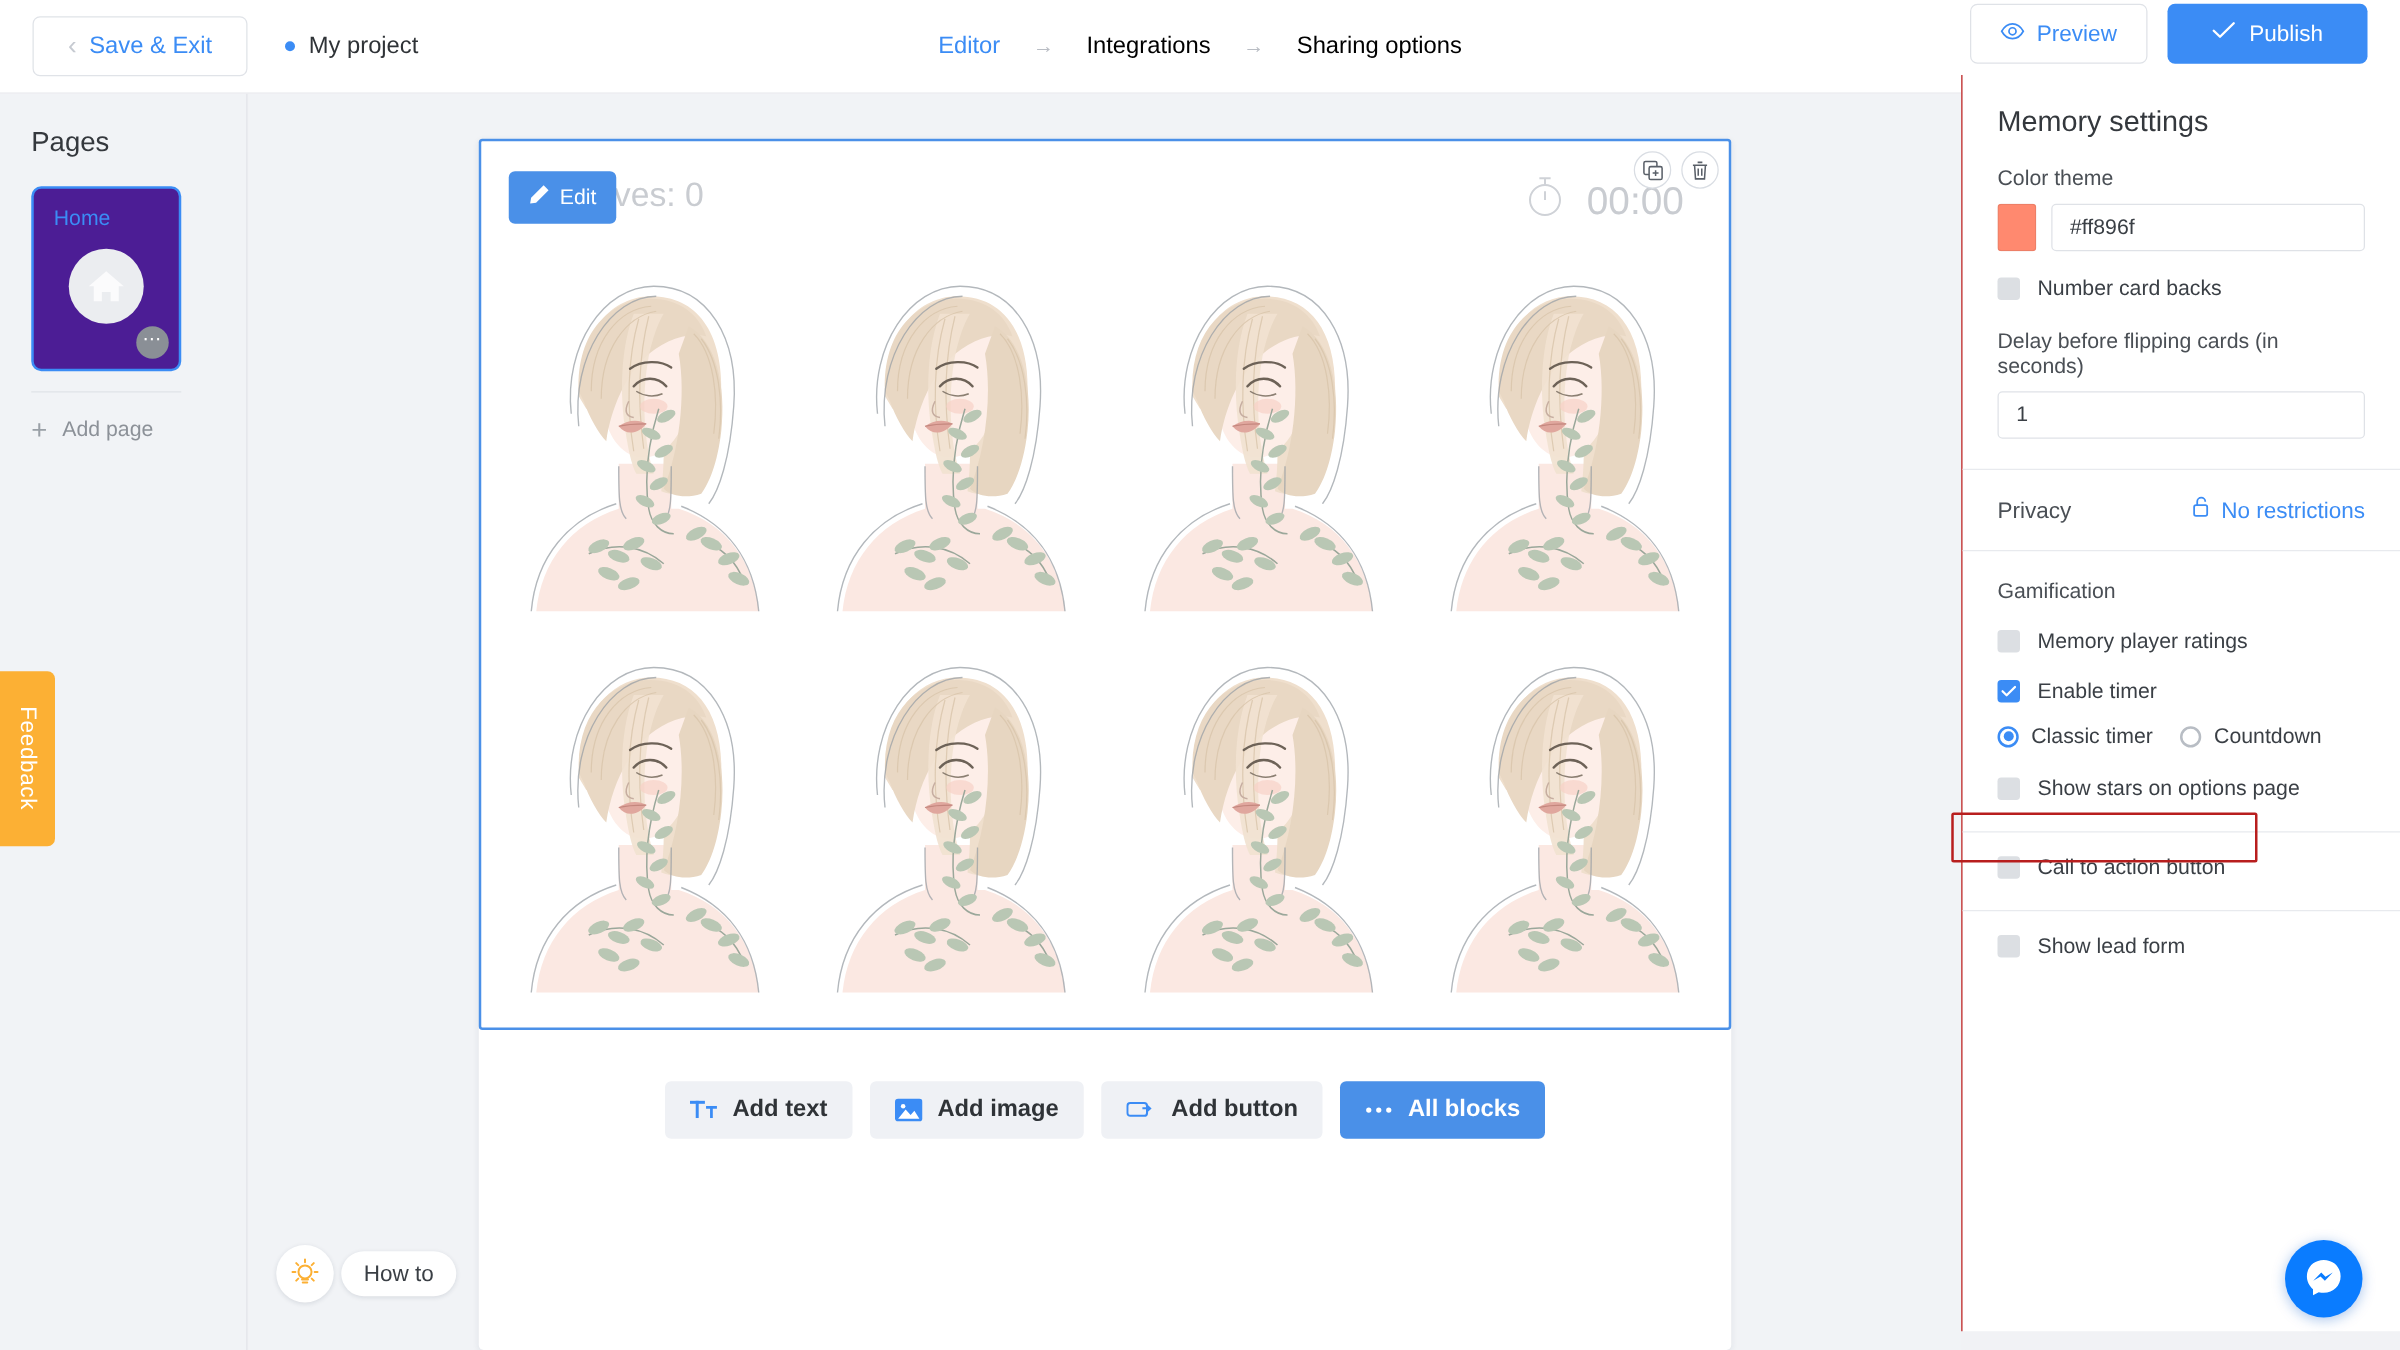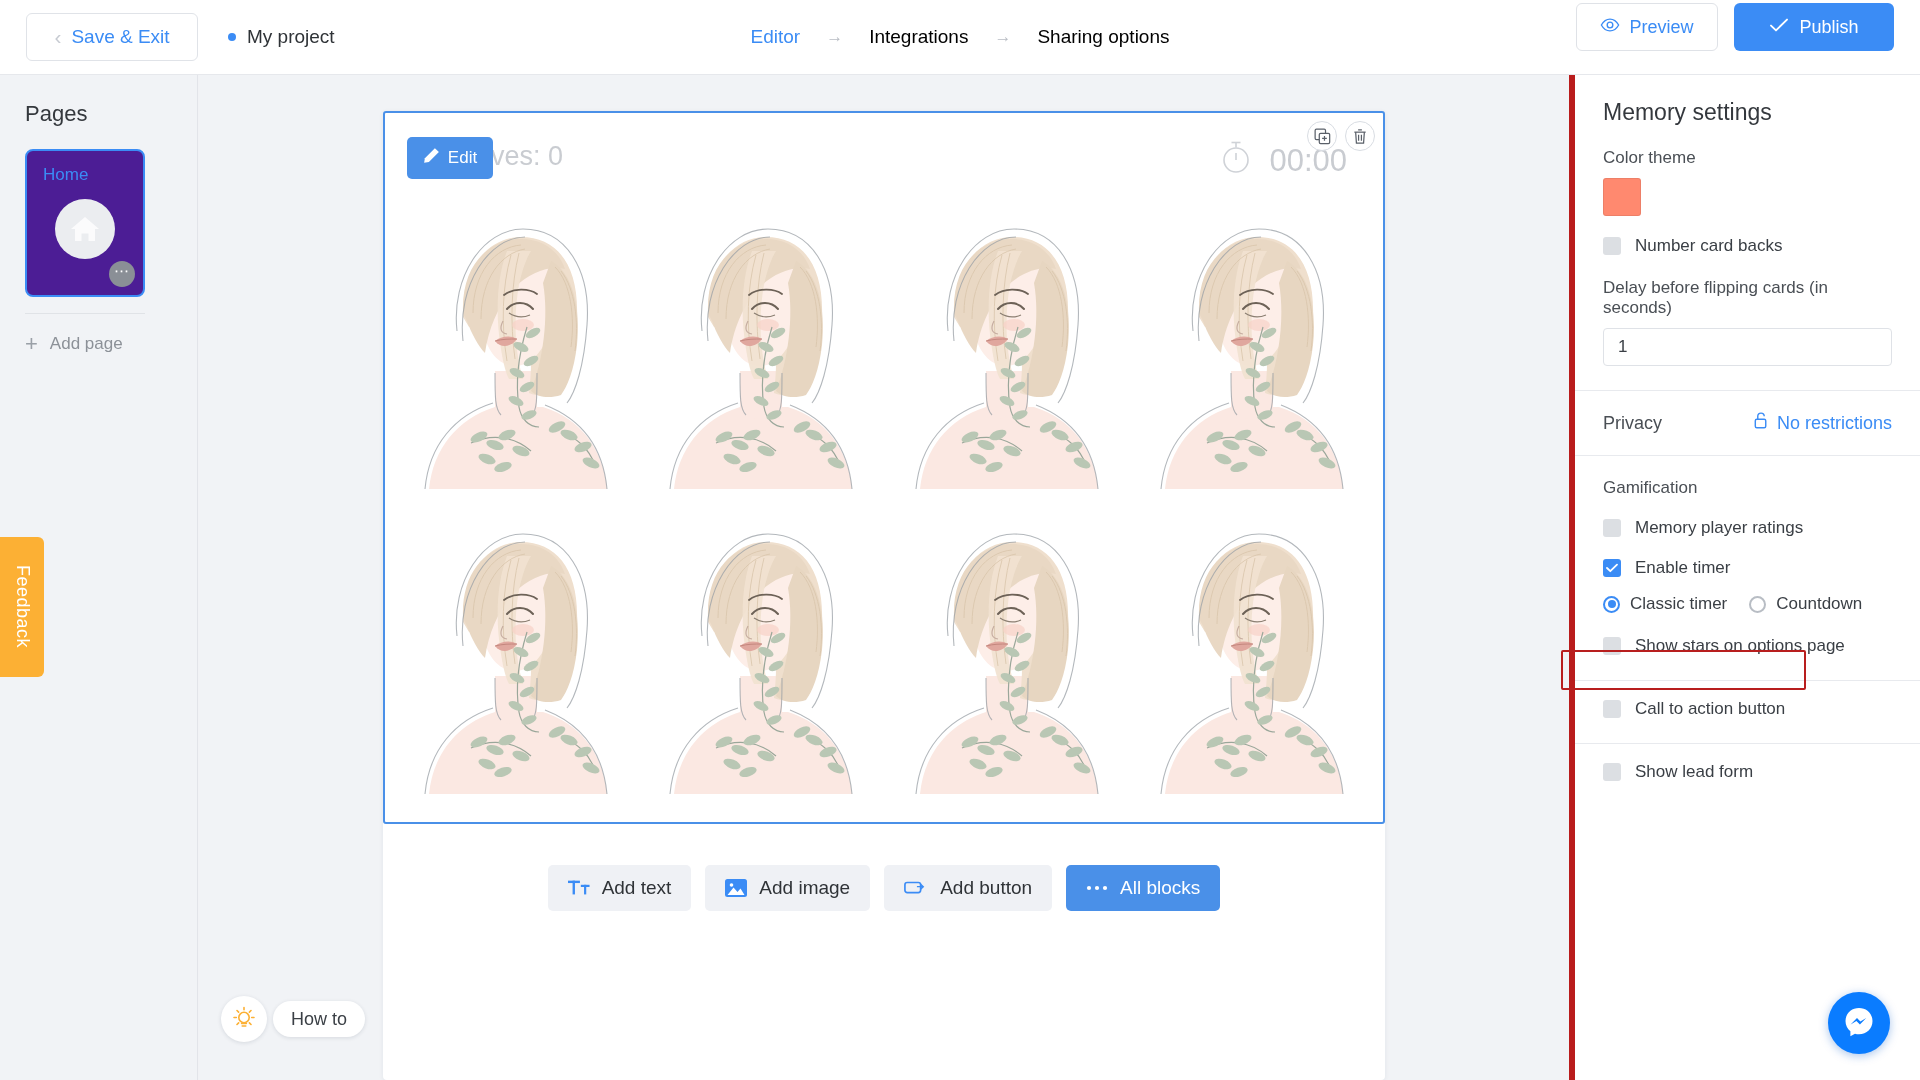--- a/index.html
+++ b/index.html
@@ -194,21 +194,21 @@
     grid-template-columns: repeat(4, 1fr);
     grid-template-rows: repeat(2, 1fr);
   }
   .card { position: relative; overflow: hidden; }
   .card svg { position: absolute; left: 50%; top: 50%; transform: translate(-50%,-50%); }
 
   
   .blockbar {
     position: absolute; left: 184px; top: 790px;
     width: 1002px;
-    display: flex; justify-content: center; align-items: flex-end; gap: 14px;
+    display: flex; justify-content: center; align-items: flex-end; gap: 14px; font-weight: bold;
   }
   .bb {
     height: 46px; padding: 0 20px;
     background: #eff1f5; border-radius: 5px;
     display: flex; align-items: center; gap: 12px;
     font-size: 19px; color: #2f3337; cursor: pointer;
   }
   .bb.primary { background: #4a90e8; color: #fff; }
   .bb .ic { display: flex; align-items: center; }
 
@@ -225,24 +225,24 @@
   .howto .pill {
     height: 36px; padding: 0 18px;
     background: #fff; border-radius: 18px;
     box-shadow: 0 1px 4px rgba(20,35,60,.12);
     display: flex; align-items: center;
     font-size: 18px; color: #3a3f45; cursor: pointer;
   }
 
   
   .rpanel {
-    position: absolute; top: 75px; right: 0;
+    position: absolute; top: 60px; right: 0;
     width: 351px; height: 1005px;
     background: #fff;
-    border-left: 6px solid #b91c1c;
+    border-left: 1px solid #b91c1c;
   }
   .rp-title {
     margin: 24px 0 0 28px;
     font-size: 23px; color: #34383d;
   }
   .rp-sec { padding: 0 28px; }
   .rp-label { font-size: 17px; color: #4a4f55; margin-top: 22px; }
   .color-row { display: flex; align-items: center; gap: 12px; margin-top: 10px; }
   .swatch {
     width: 38px; height: 38px; border-radius: 3px;
@@ -1082,20 +1082,21 @@
   </div>
 </div>
 
 <div class="rpanel">
   <div class="rp-title">Memory settings</div>
 
   <div class="rp-sec">
     <div class="rp-label">Color theme</div>
     <div class="color-row">
       <div class="swatch" style="background:#ff896f"></div>
+      <input class="hexinput" value="#ff896f" style="">
     </div>
 
     <div class="chk-row">
       <div class="chkbox"></div>
       <span class="chk-lbl">Number card backs</span>
     </div>
 
     <div class="rp-label">Delay before flipping cards (in seconds)</div>
     <input class="num-input" value="1" style="">
   </div>

